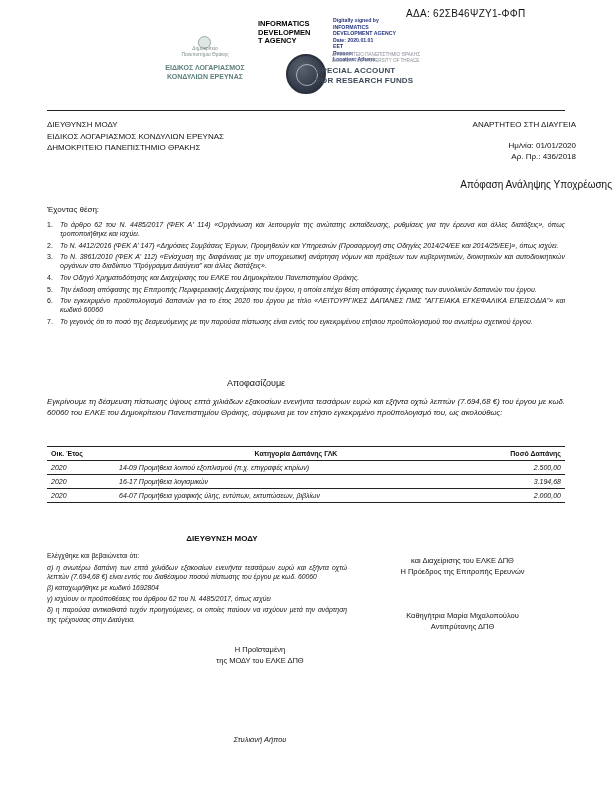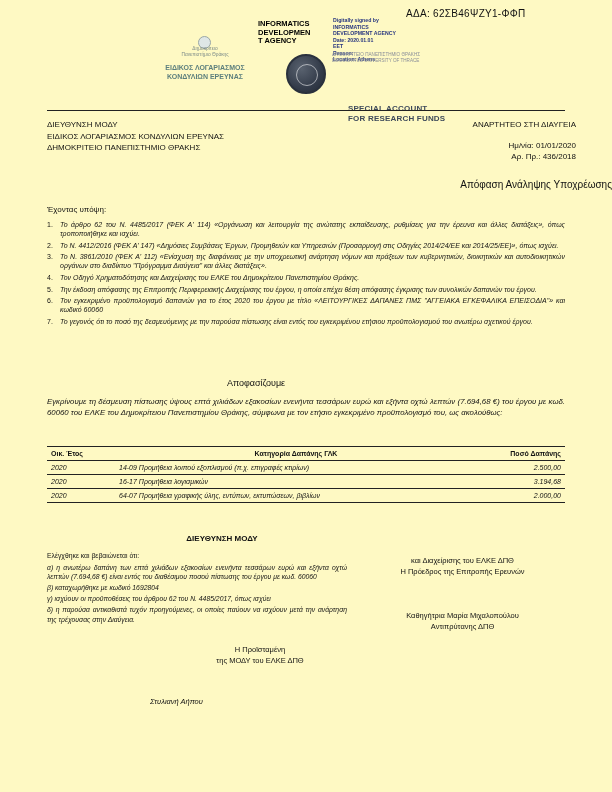--- a/index.html
+++ b/index.html
@@ -1,41 +1,41 @@
 <!DOCTYPE html>
 <html><head>
 <meta charset="utf-8">
 <style>
   html,body{margin:0;padding:0;background:#e8e8e8;}
   .page{
     position:relative;
     width:612px;height:792px;
     margin:0 auto;
-    background:#fef9c3;
+    background:#ffffff;
     font-family:"Liberation Sans", sans-serif;
     color:#111;
     overflow:hidden;
   }
   .abs{position:absolute;}
   .ada{left:406px;top:8px;font-size:10px;letter-spacing:.3px;}
   .stamp-agency{left:258px;top:20px;font-size:7.5px;font-weight:bold;line-height:1.15;color:#000;}
   .stamp-details{left:333px;top:17px;width:78px;font-size:5.2px;line-height:1.25;color:#26357f;font-weight:bold;}
   .seal-tiny{left:150px;top:46px;width:110px;font-size:4.8px;line-height:1.2;color:#7b8a88;text-align:center;}
   .elke-caption{left:148px;top:64px;width:114px;font-size:7px;font-weight:bold;line-height:1.25;color:#5c7f7d;text-align:center;}
   .seal-circle{
     left:286px;top:54px;width:40px;height:40px;border-radius:50%;
     background:radial-gradient(circle at 38% 35%, #59626f 0%, #343c4a 60%, #232a35 100%);
     border:2px solid #2a313d;box-sizing:border-box;
   }
   .seal-circle-inner{
     position:absolute;left:8px;top:8px;width:20px;height:20px;border-radius:50%;
     border:1px solid rgba(255,255,255,.55);
   }
   .duth-tiny{left:332px;top:52px;width:110px;font-size:4.6px;line-height:1.25;color:#8a8f99;text-align:left;}
-  .special-account{left:348px;top:66px;width:120px;font-size:8px;font-weight:bold;line-height:1.3;color:#3e4a5a;letter-spacing:.2px;margin-top:38px;}
+  .special-account{left:316px;top:66px;width:120px;font-size:8px;font-weight:bold;line-height:1.3;color:#3e4a5a;letter-spacing:.2px;}
   .hr{left:47px;top:110px;width:518px;height:0;border-top:1.2px solid #222;}
   .hdr-left{left:47px;top:119px;font-size:8px;line-height:1.45;}
   .hdr-right{left:356px;top:119px;width:220px;text-align:right;font-size:8px;line-height:1.4;}
   .hdr-right .gap{height:10px;}
   .doc-title{left:0;top:179px;width:612px;text-align:right;font-size:10px;}
   .preamble-heading{left:47px;top:205px;font-size:8px;}
   .list{left:47px;top:220px;width:518px;font-size:7px;font-style:italic;line-height:1.3;text-align:justify;}
   .list-item{display:flex;margin-bottom:2.5px;}
   .list-num{flex:0 0 13px;font-style:normal;}
   .list-text{flex:1;}
@@ -51,21 +51,21 @@
   .col-cat{text-align:left;}
   th.col-cat{text-align:center;}
   .col-amt{width:80px;text-align:right;}
   .division-heading{left:47px;top:534px;width:350px;text-align:center;font-weight:bold;font-size:8px;}
   .verify{left:47px;top:551px;width:300px;font-size:6.8px;line-height:1.4;}
   .verify .v-head{font-style:normal;margin-bottom:2px;}
   .verify .v-item{font-style:italic;margin-bottom:1.5px;text-align:justify;}
   .sig-right{left:360px;top:556px;width:205px;text-align:center;font-size:7.5px;line-height:1.4;}
   .sig-right .sig-gap{height:34px;}
   .sig-head{left:150px;top:645px;width:220px;text-align:center;font-size:7.5px;line-height:1.4;}
-  .sig-head-name{left:150px;top:697px;width:220px;text-align:left;font-size:7.5px;font-style:italic;}
+  .sig-head-name{left:150px;top:735px;width:220px;text-align:center;font-size:7.5px;font-style:italic;}
   .mini-emblem{
     left:198px;top:36px;width:11px;height:11px;border-radius:50%;
     border:1px solid #9aa7a5;background:#dfe7e6;
   }
 </style>
 </head>
 <body>
 
 <div class="page">
 
@@ -118,21 +118,21 @@
   </div>
   <div class="abs hdr-right">
     <div>ΑΝΑΡΤΗΤΕΟ ΣΤΗ ΔΙΑΥΓΕΙΑ</div>
     <div class="gap"></div>
     <div>Ημ/νία: 01/01/2020</div>
     <div>Αρ. Πρ.: 436/2018</div>
   </div>
 
   <div class="abs doc-title">Απόφαση Ανάληψης Υποχρέωσης</div>
 
-  <div class="abs preamble-heading">Έχοντας υπόψη:</div>
+  <div class="abs preamble-heading">Έχοντας θέση:</div>
   <div class="abs list">
     <div class="list-item">
       <span class="list-num">1.</span>
       <span class="list-text">Το άρθρο 62 του Ν. 4485/2017 (ΦΕΚ Α' 114) «Οργάνωση και λειτουργία της ανώτατης εκπαίδευσης, ρυθμίσεις για την έρευνα και άλλες διατάξεις», όπως τροποποιήθηκε και ισχύει.</span>
     </div>
     <div class="list-item">
       <span class="list-num">2.</span>
       <span class="list-text">Το Ν. 4412/2016 (ΦΕΚ Α' 147) «Δημόσιες Συμβάσεις Έργων, Προμηθειών και Υπηρεσιών (Προσαρμογή στις Οδηγίες 2014/24/ΕΕ και 2014/25/ΕΕ)», όπως ισχύει.</span>
     </div>
     <div class="list-item">

